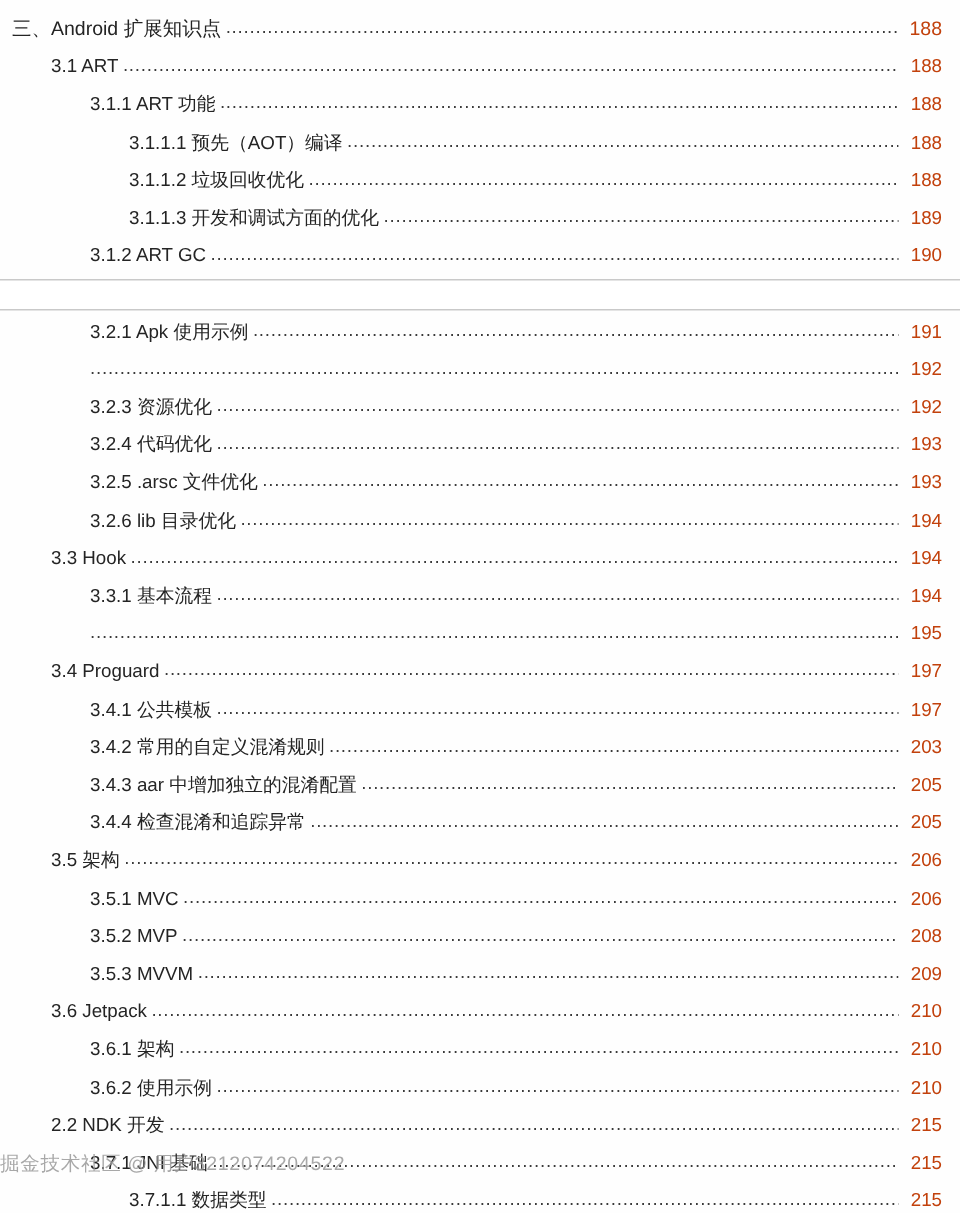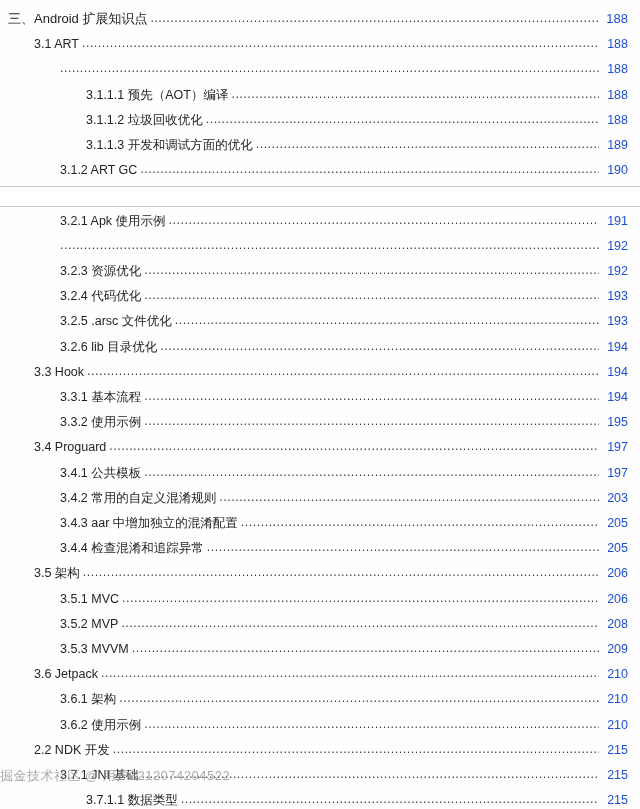--- a/index.html
+++ b/index.html
@@ -47,21 +47,21 @@
     font-size: 12.5px;
     color: #3a3a3a;
     letter-spacing: 0.5px;
     transform: translateY(-1px);
   }
   .toc-row .page-no {
     flex: 0 0 auto;
     padding-left: 3px;
     text-align: right;
     min-width: 26px;
-    color: #1d4ed8;
+    color: #c2410c;
   }
   
   .lvl0 { padding-left: 0px; font-size: 13px; }
   .lvl1 { padding-left: 26px; }
   .lvl2 { padding-left: 52px; }
   .lvl3 { padding-left: 78px; }
 
   
   .sep {
     position: absolute;
@@ -108,20 +108,21 @@
         <span class="label">三、Android 扩展知识点</span>
         <span class="dots">................................................................................................................................................................</span>
         <span class="page-no">188</span>
       </div>
       <div class="toc-row lvl1">
         <span class="label">3.1 ART</span>
         <span class="dots">................................................................................................................................................................</span>
         <span class="page-no">188</span>
       </div>
       <div class="toc-row lvl2">
+        <span class="label">3.1.1 ART 功能</span>
         <span class="dots">................................................................................................................................................................</span>
         <span class="page-no">188</span>
       </div>
       <div class="toc-row lvl3">
         <span class="label">3.1.1.1 预先（AOT）编译</span>
         <span class="dots">................................................................................................................................................................</span>
         <span class="page-no">188</span>
       </div>
       <div class="toc-row lvl3">
         <span class="label">3.1.1.2 垃圾回收优化</span>
@@ -176,21 +177,20 @@
         <span class="label">3.3 Hook</span>
         <span class="dots">................................................................................................................................................................</span>
         <span class="page-no">194</span>
       </div>
       <div class="toc-row lvl2">
         <span class="label">3.3.1 基本流程</span>
         <span class="dots">................................................................................................................................................................</span>
         <span class="page-no">194</span>
       </div>
       <div class="toc-row lvl2">
-        <span class="label">3.3.2 使用示例</span>
         <span class="dots">................................................................................................................................................................</span>
         <span class="page-no">195</span>
       </div>
       <div class="toc-row lvl1">
         <span class="label">3.4 Proguard</span>
         <span class="dots">................................................................................................................................................................</span>
         <span class="page-no">197</span>
       </div>
       <div class="toc-row lvl2">
         <span class="label">3.4.1 公共模板</span>

